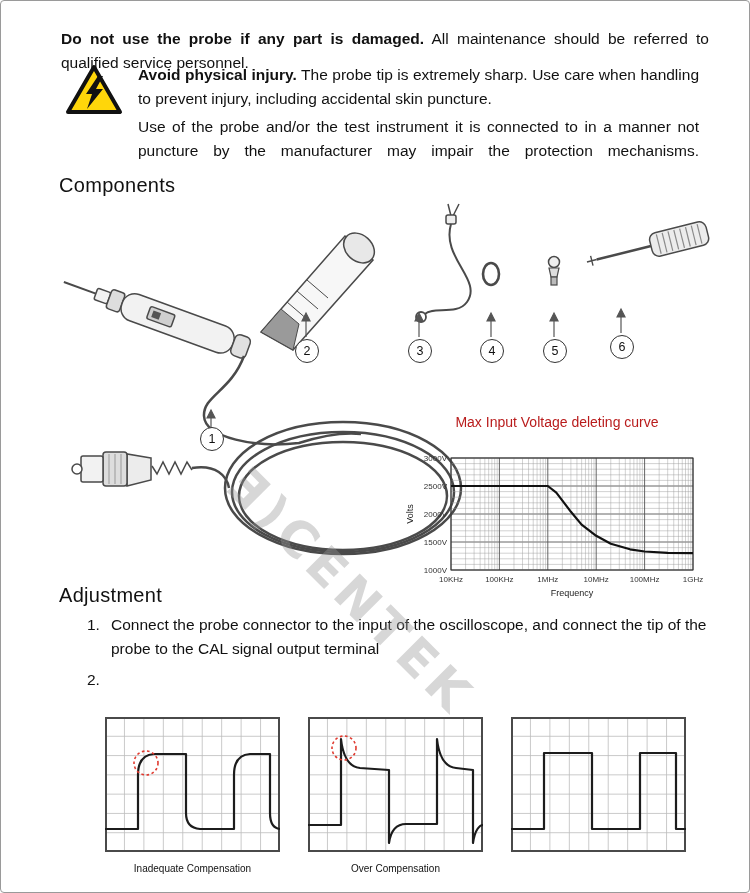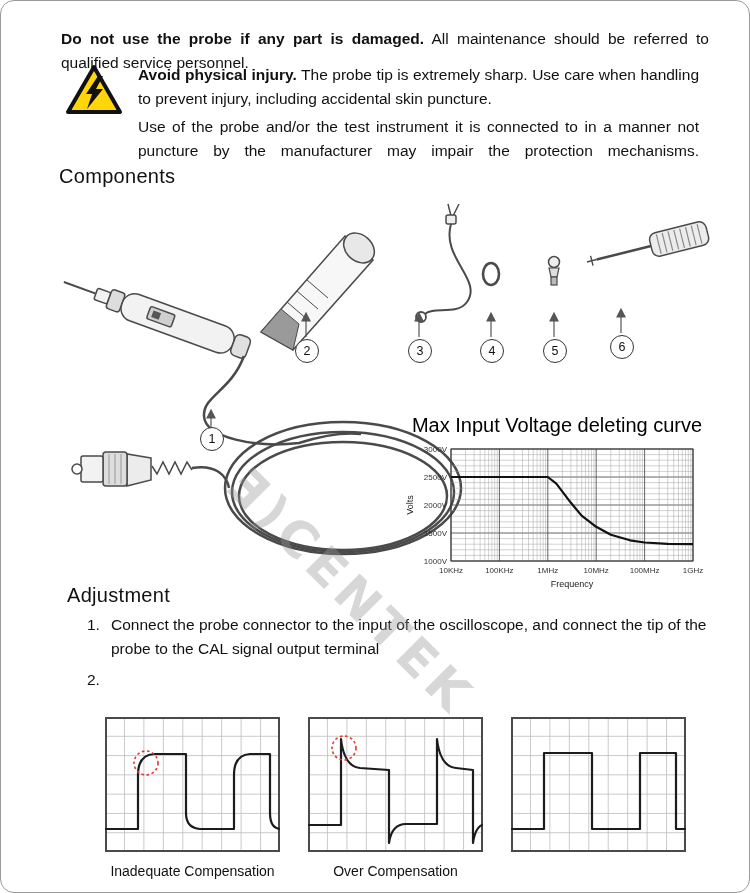--- a/index.html
+++ b/index.html
@@ -1,43 +1,43 @@
 <!DOCTYPE html>
 <html><head>
 <meta charset="utf-8">
 <style>
   html,body{margin:0;padding:0;background:#fff;}
   body{font-family:"Liberation Sans",sans-serif;color:#111;}
   .page{position:relative;width:750px;height:893px;box-sizing:border-box;
-        border:1px solid #9a9a9a;border-radius:14px;background:#fff;overflow:hidden;}
+        border:1px solid #9a9a9a;border-radius:4px;background:#fff;overflow:hidden;}
   .top-warning{position:absolute;left:60px;top:10px;width:648px;
         font-size:15.5px;line-height:1.55;text-align:justify;}
   .hazard-icon{position:absolute;left:64px;top:62px;width:58px;height:54px;}
   .hazard-text{position:absolute;left:137px;top:62px;width:572px;
         font-size:15.5px;line-height:1.55;}
   .hazard-text p{margin:0 11px 4px 0;text-align:justify;}
   .hazard-text p.stretch{text-align:justify;text-align-last:justify;}
   h2.sec{position:absolute;margin:0;font-size:20px;font-weight:400;letter-spacing:.3px;}
-  #components-heading{left:58px;top:164px;}
-  #adjustment-heading{left:58px;top:583px;margin-left:8px;}
+  #components-heading{left:58px;top:173px;}
+  #adjustment-heading{left:58px;top:583px;}
   .components-area{position:absolute;left:0;top:195px;width:750px;height:400px;}
   #components-svg{position:absolute;left:50px;top:0;}
   .callout{position:absolute;width:22px;height:22px;border:1.3px solid #333;border-radius:50%;
         display:flex;align-items:center;justify-content:center;font-size:12.5px;background:#fff;z-index:4;}
   .chart{position:absolute;left:400px;top:218px;width:312px;z-index:3;}
-  .chart-title{text-align:center;font-size:20px;color:#000000;margin-bottom:2px;}
+  .chart-title{text-align:center;font-size:14px;color:#b91c1c;margin-bottom:18px;}
   .watermark{position:absolute;left:255px;top:455px;z-index:5;pointer-events:none;
         font-size:50px;font-weight:700;letter-spacing:6px;color:rgba(150,150,150,.38);
         transform:rotate(45deg);transform-origin:left top;font-family:"DejaVu Sans",sans-serif;}
   .steps{position:absolute;left:86px;top:612px;width:624px;font-size:15.5px;line-height:1.55;}
   .step{position:relative;padding-left:24px;margin-bottom:7px;}
   .step-num{position:absolute;left:0;top:0;}
   .scopes{position:absolute;left:104px;top:716px;display:flex;gap:28px;}
   .scope{width:175px;}
-  .scope-label{margin-top:7px;text-align:center;font-size:14px;white-space:nowrap;}
+  .scope-label{margin-top:7px;text-align:center;font-size:10px;white-space:nowrap;}
   svg text{font-family:"Liberation Sans",sans-serif;}
 </style>
 </head>
 <body>
 
 <div class="page">
 
   <p class="top-warning"><b>Do not use the probe if any part is damaged.</b> <span>All maintenance should be referred to qualified service personnel.</span></p>
 
   <div class="hazard-icon">

